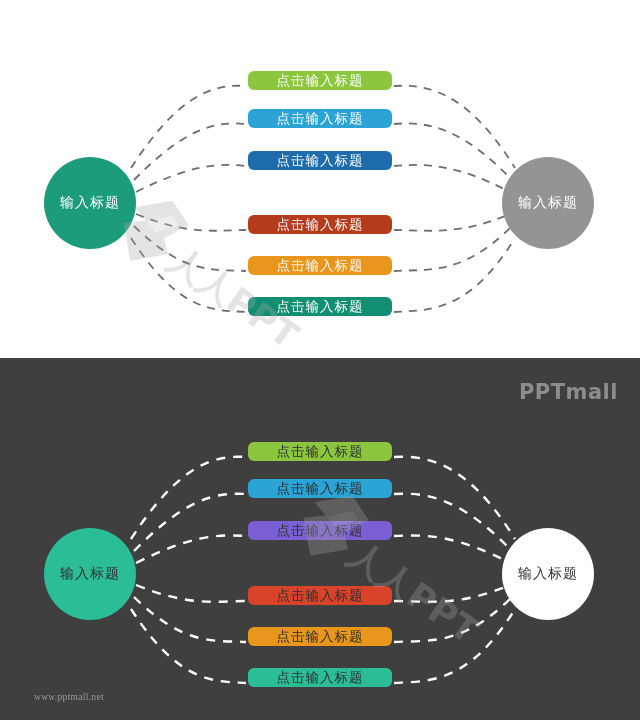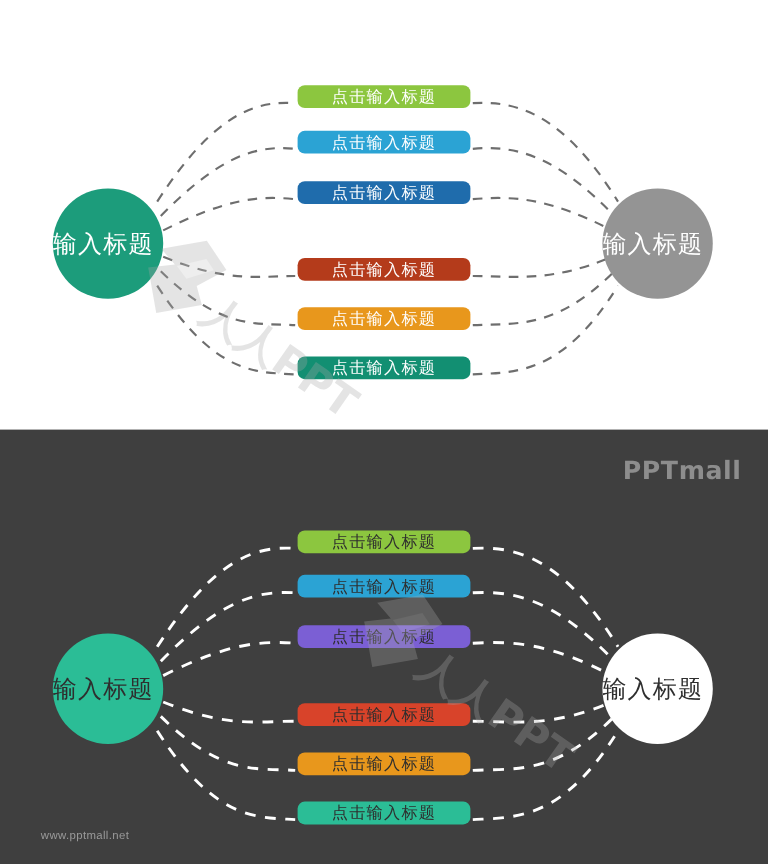--- a/index.html
+++ b/index.html
@@ -47,21 +47,22 @@
   }
 
   
   .circle {
     position: absolute;
     width: 92px;
     height: 92px;
     border-radius: 50%;
     display: flex;
     align-items: center;
-    font-size: 20px;
+    justify-content: center;
+    font-size: 14px;
     letter-spacing: 1px;
     white-space: nowrap;
   }
   .circle.left  { left: 44px; }
   .circle.right { left: 502px; }
 
   
   .bar {
     position: absolute;
     left: 248px;
@@ -100,21 +101,21 @@
     font-size: 21px;
     font-weight: bold;
     letter-spacing: .5px;
     color: #8d8d8d;
     margin-left: 47px;
   }
   #footer-url {
     position: absolute;
     left: 34px;
     bottom: 18px;
-    font-family: Liberation Sans, sans-serif;
+    font-family: Liberation Serif, serif;
     font-size: 9.5px;
     color: #9a9a9a;
     letter-spacing: .3px;
   }
 </style>
 </head>
 <body>
 
 <div class="slide" id="slide-light">
   <div class="stage">

